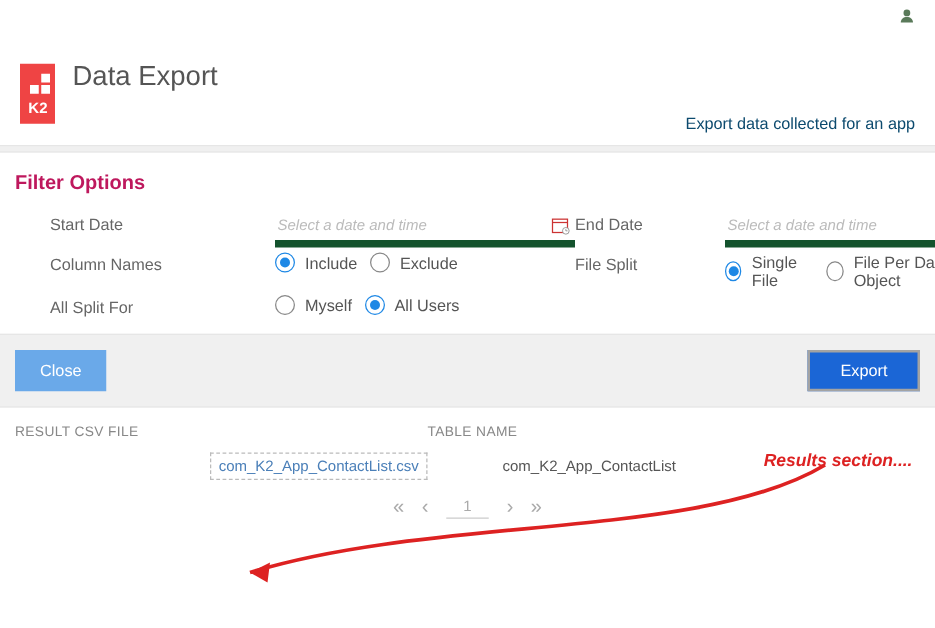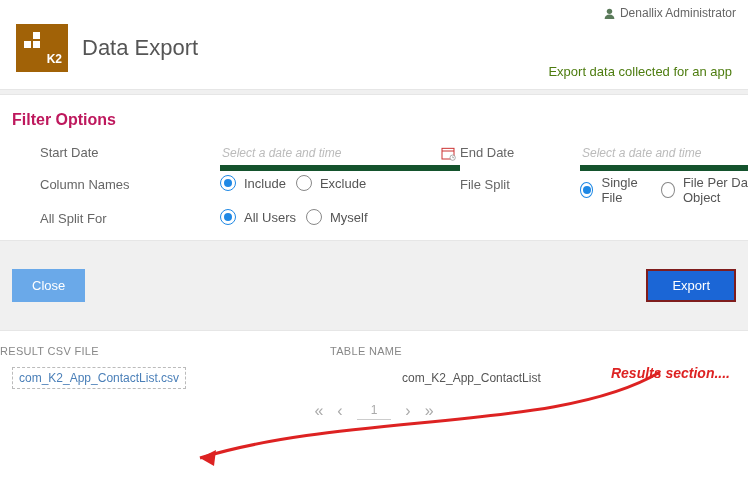--- a/index.html
+++ b/index.html
@@ -18,28 +18,29 @@
     color: #666;
     font-size: 12px;
   }
   .topbar svg { margin-right: 4px; }
   .header {
     display: flex;
     align-items: center;
     padding: 4px 16px 10px 16px;
   }
   .logo {
-    width: 52px;
+    width: 28px;
     height: 48px;
-    background: #a16207;
+    background: #ef4444;
     display: flex;
     align-items: center;
     justify-content: center;
     margin-right: 14px;
     position: relative;
+    margin-top: 28px;
   }
   .logo-inner {
     color: #fff;
     font-size: 12px;
     font-weight: bold;
     position: absolute;
     bottom: 6px;
     right: 6px;
   }
   .logo-squares {
@@ -55,21 +56,21 @@
   .logo-squares span:first-child { visibility: hidden; }
   .title-block { flex: 1; }
   .page-title {
     font-size: 22px;
     font-weight: normal;
     color: #555;
   }
   .subtitle {
     text-align: right;
     padding-right: 4px;
-    color: #4d7c0f;
+    color: #0c4a6e;
     font-size: 13px;
   }
   .divider-thick {
     height: 6px;
     background: #f0f0f0;
     border-top: 1px solid #e6e6e6;
     border-bottom: 1px solid #e6e6e6;
     margin-top: 10px;
   }
   .section-title {
@@ -121,50 +122,51 @@
   .radio.selected .radio-dot {
     width: 8px;
     height: 8px;
     background: #1e88e5;
     border-radius: 50%;
   }
   .action-bar {
     background: #f0f0f0;
     border-top: 1px solid #e6e6e6;
     border-bottom: 1px solid #e6e6e6;
-    padding: 28px 12px;
+    padding: 12px 12px;
     display: flex;
     justify-content: space-between;
   }
   .btn {
     border: none;
     padding: 8px 20px;
     font-size: 13px;
     color: #fff;
     cursor: pointer;
   }
   .btn-close { background: #6aa9e9; }
   .btn-export {
     background: #1b66d6;
-    border: 2px solid #7f1d1d;
+    border: 2px solid #a3a3a3;
     padding: 7px 24px;
   }
   .results-head {
     display: flex;
-    padding: 14px 12px 8px 0;
+    padding: 14px 12px 8px 12px;
     color: #888;
     font-size: 11px;
     letter-spacing: 0.3px;
   }
   .results-head > div:first-child { width: 330px; }
   .results-row {
     display: flex;
     padding: 2px 12px 6px 12px;
     align-items: center;
     position: relative;
+    text-align: right;
   }
   .results-row > div:first-child { width: 330px; }
   .file-link {
     color: #4a7fb8;
     font-size: 12px;
     border: 1px dashed #bbb;
     padding: 3px 6px;
     display: inline-block;
   }
   .table-name { color: #555; font-size: 12px; padding-left: 60px; }
@@ -202,21 +204,20 @@
   }
 </style>
 </head>
 <body>
 
 <div class="topbar">
   <svg width="13" height="13" viewBox="0 0 24 24" fill="#5a7a5a">
       <circle cx="12" cy="8" r="5"></circle>
       <path d="M3 22c0-5 4-8 9-8s9 3 9 8z"></path>
     </svg>
-  <span>Denallix Administrator</span>
 </div>
 
 <div class="header">
   <div class="logo">
     <div class="logo-squares">
         <span></span>
         <span></span>
         <span></span>
         <span></span>
       </div>
@@ -282,31 +283,31 @@
     <div class="radio">
       <span class="radio-circle">
           <span class="radio-dot"></span>
         </span>
       <span>File Per Data Object</span>
     </div>
   </div>
 
   <div class="label">All Split For</div>
   <div class="radio-group">
+    <div class="radio">
+      <span class="radio-circle">
+          <span class="radio-dot"></span>
+        </span>
+      <span>Myself</span>
+    </div>
     <div class="radio selected">
       <span class="radio-circle">
           <span class="radio-dot"></span>
         </span>
       <span>All Users</span>
-    </div>
-    <div class="radio">
-      <span class="radio-circle">
-          <span class="radio-dot"></span>
-        </span>
-      <span>Myself</span>
     </div>
   </div>
   <div></div>
     <div></div>
 </div>
 
 <div class="action-bar">
   <button class="btn btn-close">Close</button>
   <button class="btn btn-export">Export</button>
 </div>

